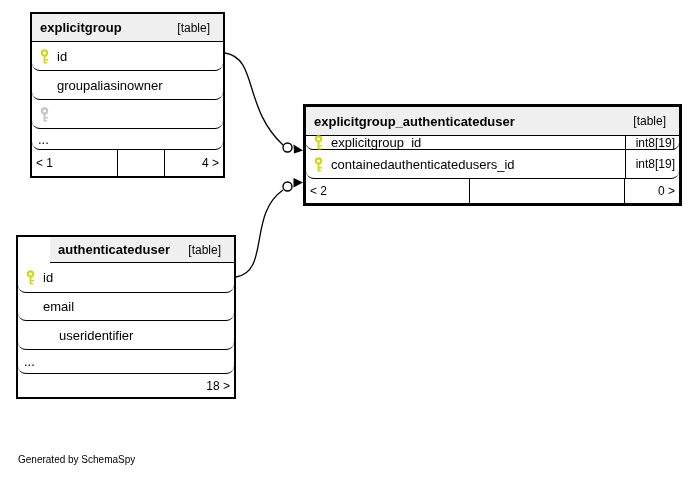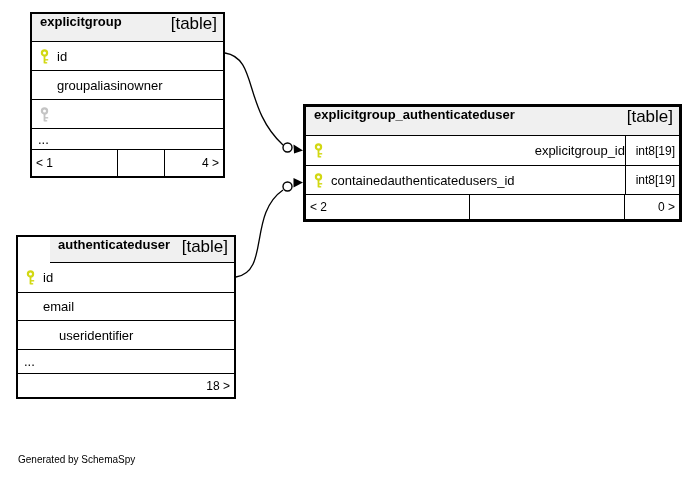--- a/index.html
+++ b/index.html
@@ -10,28 +10,28 @@
   }
   svg.rel { position:absolute; left:0; top:0; width:699px; height:483px; pointer-events:none; }
   .edge { fill:none; stroke:var(--border,#000); stroke-width:1.3px; }
   .dot  { fill:#fff; stroke:var(--border,#000); stroke-width:1.4px; }
   .arr  { fill:var(--border,#000); stroke:none; }
 
   .tbl { position:absolute; background:#fff; border:2px solid var(--border,#000); }
   .tbl.focus { border-width:3px; }
 
   .thead {
-    display:flex; justify-content:space-between;
+    display:flex; align-items:center; justify-content:space-between;
     background:var(--header-bg,#f0f0f0); border-bottom:1px solid var(--border,#000);
-    padding:0 6px 0 8px;
+    padding:0 13px 0 8px;
   }
   .tname { font-weight:bold; font-size:13px; }
-  .ttag  { font-size:17px; }
+  .ttag  { font-size:12px; }
 
-  .trow { display:flex; align-items:center; border-bottom:1px solid var(--border,#000); font-size:13px; background:#fff; }
+  .trow { display:flex; align-items:center; border-bottom:1px solid var(--border,#000); font-size:13px; background:#fff;border-radius:8px; }
   .kcell { width:25px; flex:0 0 auto; display:flex; align-items:center; justify-content:center; }
   .cname { flex:1; white-space:nowrap; }
   .tcell { width:54px; flex:0 0 auto; align-self:stretch; border-left:1px solid var(--border,#000);
            display:flex; align-items:center; justify-content:flex-end; padding-right:4px; font-size:12px; }
   .dots { padding-left:6px; }
 
   .tfoot { display:flex; align-items:stretch; font-size:12px; }
   .fcell { display:flex; align-items:center; padding:0 4px; border-right:1px solid var(--border,#000); flex:0 0 auto; }
   .fcell.last { border-right:none; flex:1 1 auto; justify-content:flex-end; }
 
@@ -92,21 +92,21 @@
     <span class="fcell" style="width:47px;"></span>
     <span class="fcell last">4 &gt;</span>
   </div>
 </div>
 
 <div class="tbl focus" style="left:303px; top:104px; width:379px;">
   <div class="thead" style="height:29px;gap:28px;">
     <span class="tname">explicitgroup_authenticateduser</span>
     <span class="ttag">[table]</span>
   </div>
-  <div class="trow" style="height:30px;text-align:right;">
+  <div class="trow" style="height:14px;">
     <span class="kcell">
       <svg class="key pk" width="9" height="15" viewBox="0 0 9 15">
           <circle cx="4.5" cy="4" r="2.6" stroke-width="2.2"></circle>
           <line x1="4.5" y1="6.6" x2="4.5" y2="14.3" stroke-width="1.8"></line>
           <line x1="4.5" y1="10.8" x2="8.2" y2="10.8" stroke-width="1.4"></line>
           <line x1="4.5" y1="13.8" x2="7.2" y2="13.8" stroke-width="1.4"></line>
         </svg>
     </span>
     <span class="cname">explicitgroup_id</span>
     <span class="tcell">int8[19]</span>

